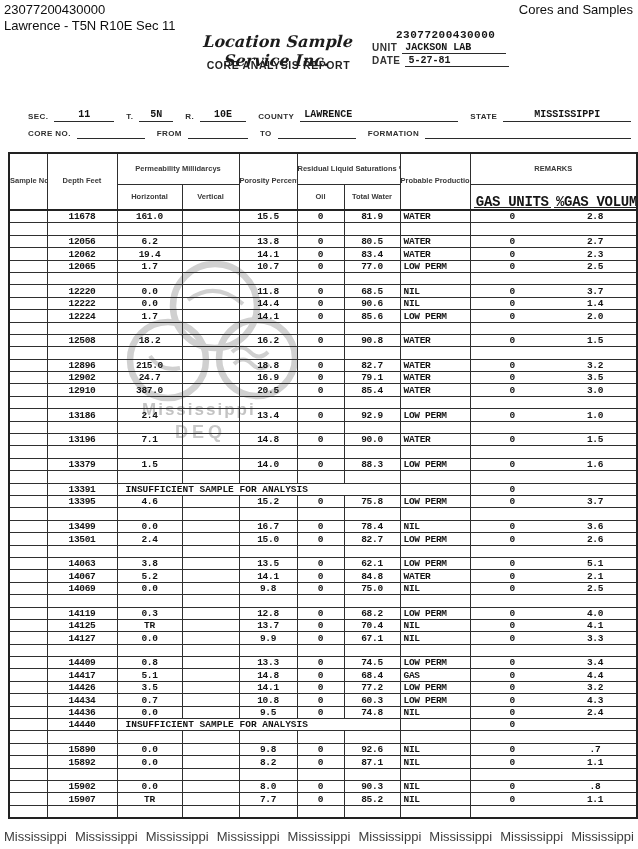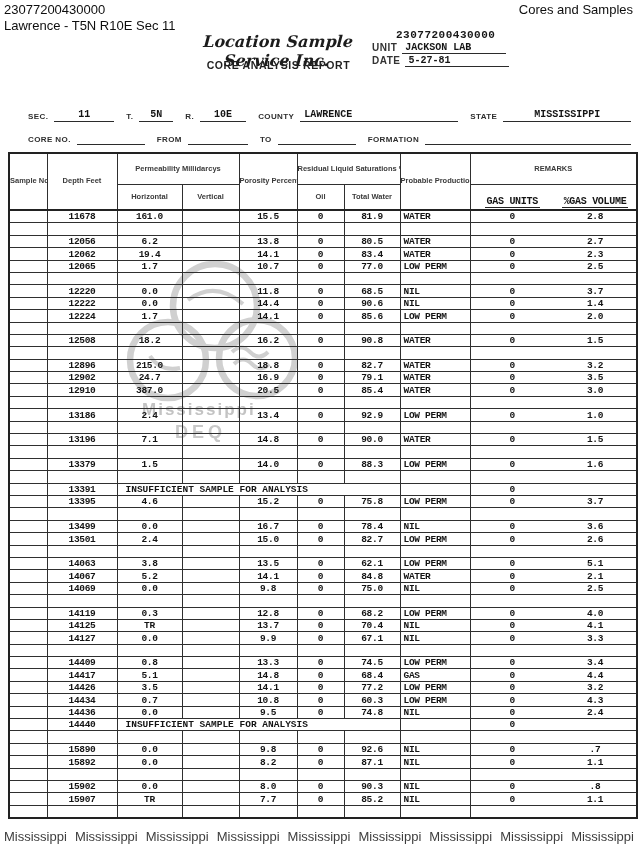--- a/index.html
+++ b/index.html
@@ -23,21 +23,21 @@
   .mini-row.unit{top:42px;}
   .mini-row.date{top:55px;}
   .mini-label{font-size:10px;font-weight:700;letter-spacing:0.5px;color:#333;padding-right:5px;padding-bottom:1px;}
   .mini-value{font-family:"Liberation Mono",monospace;font-weight:700;font-size:10px;
     border-bottom:1px solid #2b2b2b;min-width:98px;padding:0 3px 0 3px;color:#151515;}
 
   
   .form-row{position:absolute;left:28px;right:7px;display:flex;align-items:flex-end;height:13px;}
   .form-row.r1{top:84px;}
   .form-row.r2{top:109px;}
-  .form-row.r3{top:132px;}
+  .form-row.r3{top:126px;}
   .f-label{font-size:8px;font-weight:700;letter-spacing:0.4px;color:#2e2e2e;padding:0 6px 1px 0;white-space:nowrap;}
   .f-value{border-bottom:1px solid #2b2b2b;font-family:"Liberation Mono",monospace;
     font-weight:700;font-size:10px;color:#141414;padding:0 4px;white-space:nowrap;height:12px;line-height:12px;}
   .ml{margin-left:12px;}
   .grow{flex:1;}
   .ctr{text-align:center;}
 
   
   .wm-svg{position:absolute;left:126px;top:260px;}
   .wm-text{position:absolute;font-weight:700;color:#c3c3c3;font-family:"Liberation Sans",sans-serif;}
@@ -55,21 +55,21 @@
   .core-table thead tr.tier2 th{height:24px;}
   .core-table thead{border-bottom:2px solid #222;}
   .core-table td{height:11.4px;line-height:11px;font-family:"Liberation Mono",monospace;
     font-weight:700;font-size:9.5px;letter-spacing:-0.3px;color:#141414;text-align:center;vertical-align:bottom;}
   .core-table td.prod{text-align:left;padding-left:3px;}
   .core-table td.note{text-align:left;padding-left:8px;letter-spacing:0;margin-left:9px;}
   .core-table th.gu,.core-table td.gu{border-right:none;}
   .core-table th.gv,.core-table td.gv{border-left:none;}
   .core-table th.remarks{border-bottom:none;}
   .typed-sub{display:flex;justify-content:space-around;align-items:flex-end;height:100%;
-    font-family:"Liberation Mono",monospace;font-weight:700;font-size:10px;color:#151515;letter-spacing:-0.3px;text-align:center;}
+    font-family:"Liberation Mono",monospace;font-weight:700;font-size:14px;color:#151515;letter-spacing:-0.3px;text-align:center;}
   .typed-sub span{border-bottom:1px solid #222;padding:0 2px 1px 2px;margin-bottom:1px;}
 
   
   .footer-strip{position:absolute;left:4px;right:4px;top:829px;display:flex;
     justify-content:space-between;font-size:13px;font-weight:400;color:#3d3d3d;}
 </style>
 </head>
 <body>
 
 <div class="page">

